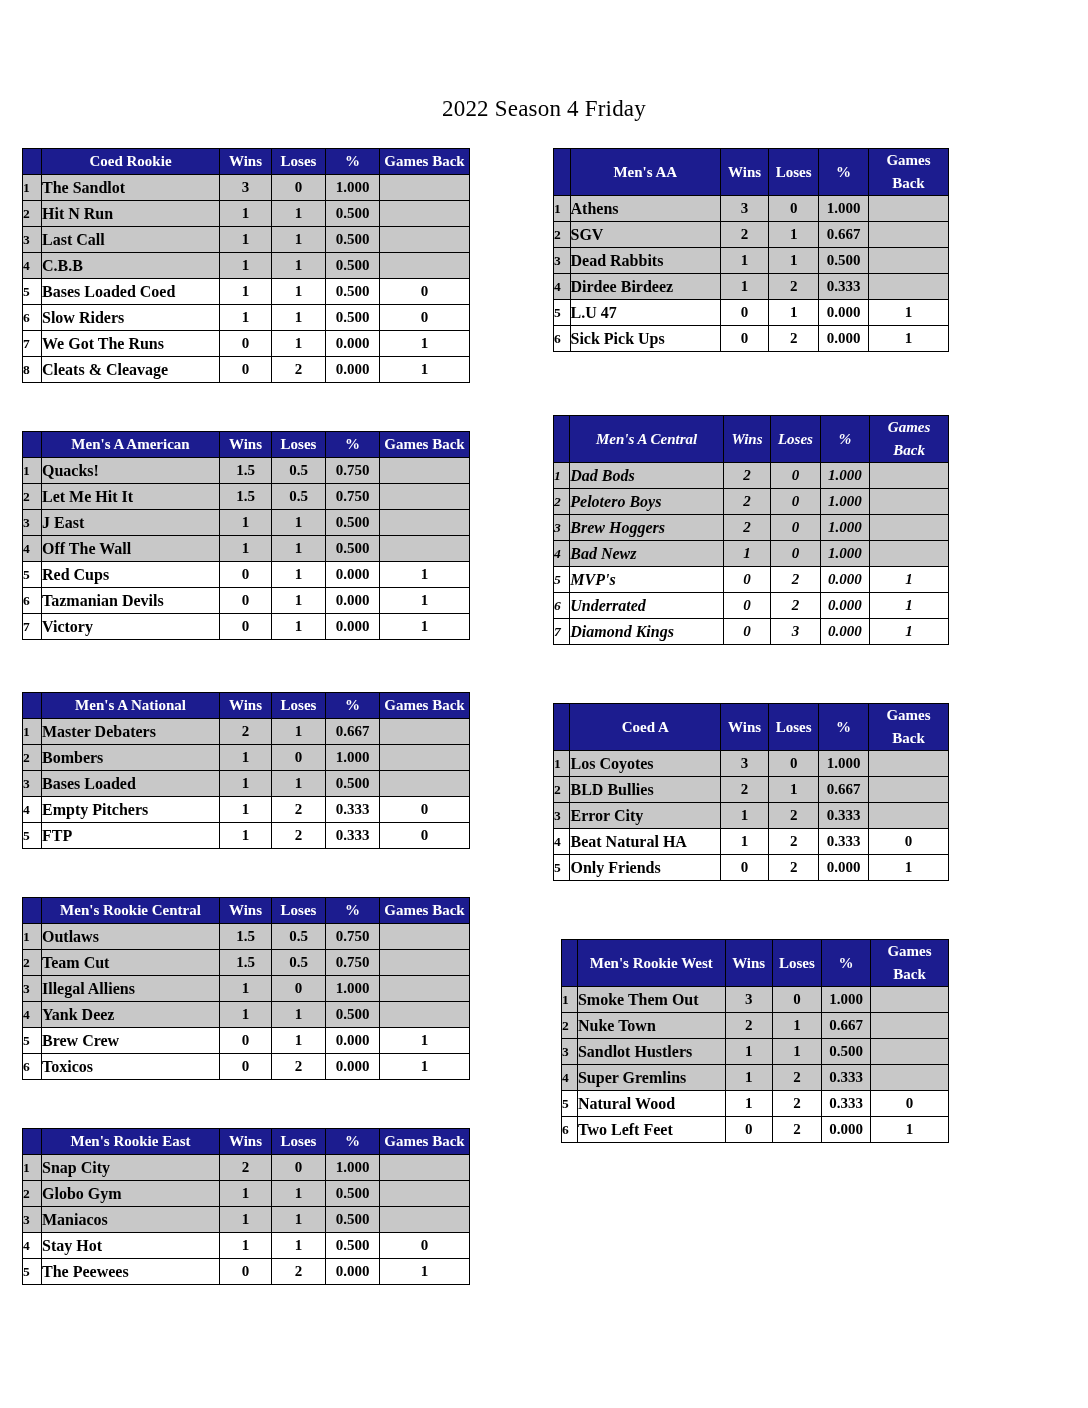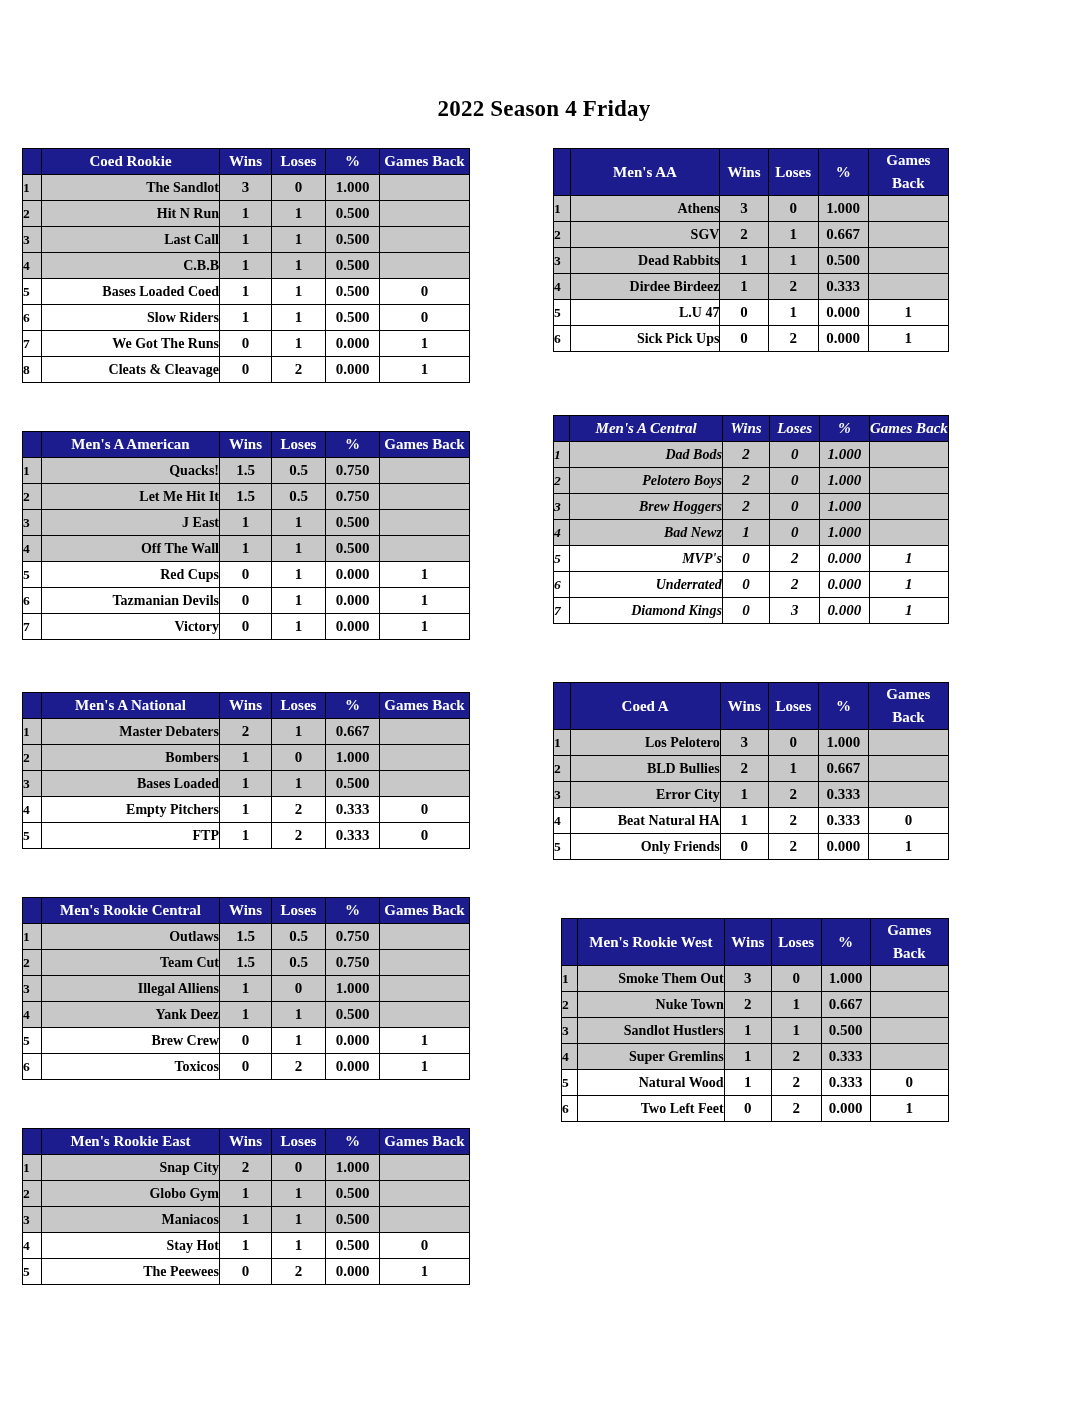--- a/index.html
+++ b/index.html
@@ -11,21 +11,21 @@
     width: 1088px;
     height: 1408px;
     font-family: "Liberation Serif", serif;
     color: #000000;
     position: relative;
     overflow: hidden;
   }
   .page-title {
     text-align: center;
     font-family: "Liberation Serif", serif;
-    font-weight: bold;
+    font-weight: normal;
     font-size: 23px;
     letter-spacing: 0.2px;
     margin-top: 96px;
   }
   .columns {
     position: absolute;
     top: 148px;
     left: 0;
     width: 1088px;
   }
@@ -67,23 +67,23 @@
   tbody tr.plain td {
     background: #ffffff;
   }
   td.rank {
     text-align: left;
     padding-left: 3px;
     font-size: 13.5px;
     width: 18px;
   }
   td.team {
-    text-align: right;
+    text-align: left;
     padding-left: 5px;
-    font-size: 14px;
+    font-size: 16px;
   }
   td.num {
     text-align: center;
     font-size: 15px;
   }
   td.gb {
     text-align: center;
     font-size: 15px;
   }
 
@@ -640,21 +640,21 @@
               <th>Coed A</th>
               <th>Wins</th>
               <th>Loses</th>
               <th>%</th>
               <th>Games Back</th>
             </tr>
           </thead>
           <tbody>
             <tr class="">
               <td class="rank">1</td>
-              <td class="team">Los Pelotero</td>
+              <td class="team">Los Coyotes</td>
               <td class="num">3</td>
               <td class="num">0</td>
               <td class="num">1.000</td>
               <td class="gb"></td>
             </tr>
             <tr class="">
               <td class="rank">2</td>
               <td class="team">BLD Bullies</td>
               <td class="num">2</td>
               <td class="num">1</td>

